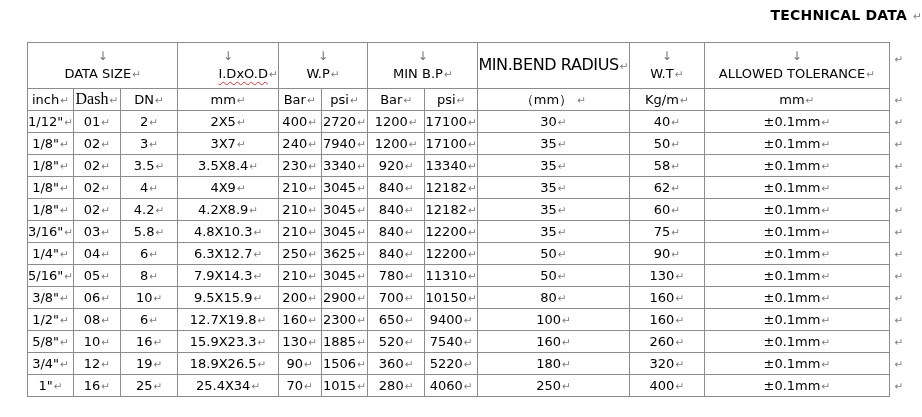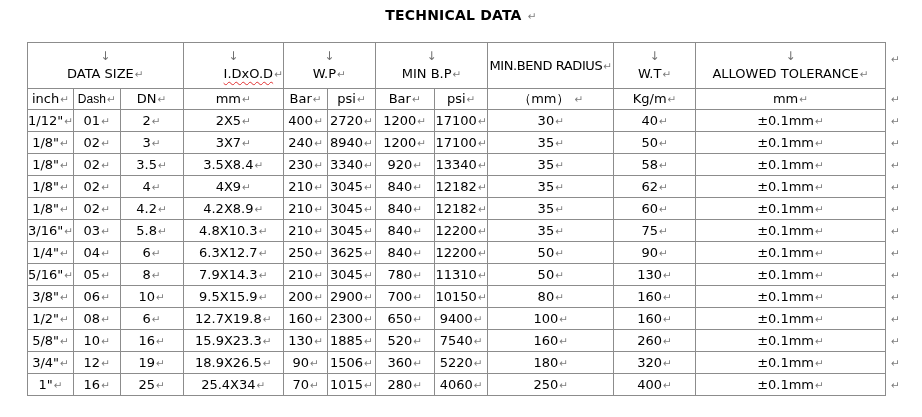--- a/index.html
+++ b/index.html
@@ -1,37 +1,37 @@
 <!DOCTYPE html>
 <html><head>
 <meta charset="utf-8">
 <style>
   html,body{margin:0;padding:0;background:#ffffff;}
   .page{position:relative;width:922px;height:417px;background:#fff;
         font-family:"DejaVu Sans",sans-serif;color:#000;overflow:hidden;}
-  .title-line{position:absolute;top:7px;left:0;width:100%;text-align:center;
+  .title-line{position:absolute;top:7px;left:0;width:100%;text-align:right;
               font-size:14px;font-weight:bold;letter-spacing:.2px;}
   .title-line .mark{font-weight:normal;}
   table.data-table{position:absolute;left:27px;top:42px;border-collapse:collapse;
                    table-layout:fixed;}
   th,td{border:1px solid #8c8c8c;padding:0;margin:0;text-align:center;
         font-weight:normal;font-size:13px;line-height:20px;white-space:nowrap;
         overflow:hidden;vertical-align:middle;}
   thead tr.groups th{height:45px;}
   thead tr.subs th{height:20px;margin-top:36px;}
   tbody td{height:21px;}
   .mark{color:#7d7d7d;font-size:10.5px;padding-left:1px;}
   .lbmark{color:#6f6f6f;font-size:12px;display:block;line-height:16px;height:16px;}
   td.mark-cell{border:none;text-align:left;padding-left:4px;background:#fff;}
   tr.groups td.mark-cell{vertical-align:top;padding-top:6px;}
   .spell{text-decoration:underline;text-decoration-style:wavy;
          text-decoration-color:#e03030;text-decoration-thickness:1px;
          text-underline-offset:3px;margin-left:40px;}
-  .alt-font{font-family:Liberation Sans, sans-serif;font-size:12px;}
-  .tight{font-size:13px;letter-spacing:-.4px;text-align:center;}
+  .alt-font{font-family:Liberation Serif, serif;font-size:16px;}
+  .tight{font-size:16px;letter-spacing:-.4px;text-align:center;}
 </style>
 </head>
 <body>
 
 <div class="page">
   <div class="title-line">
     <span>TECHNICAL DATA</span>
     <span class="mark">↵</span>
   </div>
 
@@ -90,21 +90,21 @@
           <td><span>40</span><span class="mark">↵</span></td>
           <td><span>±0.1mm</span><span class="mark">↵</span></td>
           <td class="mark-cell"><span class="mark">↵</span></td>
         </tr>
         <tr>
           <td><span>1/8"</span><span class="mark">↵</span></td>
           <td><span>02</span><span class="mark">↵</span></td>
           <td><span>3</span><span class="mark">↵</span></td>
           <td><span>3X7</span><span class="mark">↵</span></td>
           <td><span>240</span><span class="mark">↵</span></td>
-          <td><span>8940</span><span class="mark">↵</span></td>
+          <td><span>7940</span><span class="mark">↵</span></td>
           <td><span>1200</span><span class="mark">↵</span></td>
           <td><span>17100</span><span class="mark">↵</span></td>
           <td><span>35</span><span class="mark">↵</span></td>
           <td><span>50</span><span class="mark">↵</span></td>
           <td><span>±0.1mm</span><span class="mark">↵</span></td>
           <td class="mark-cell"><span class="mark">↵</span></td>
         </tr>
         <tr>
           <td><span>1/8"</span><span class="mark">↵</span></td>
           <td><span>02</span><span class="mark">↵</span></td>

